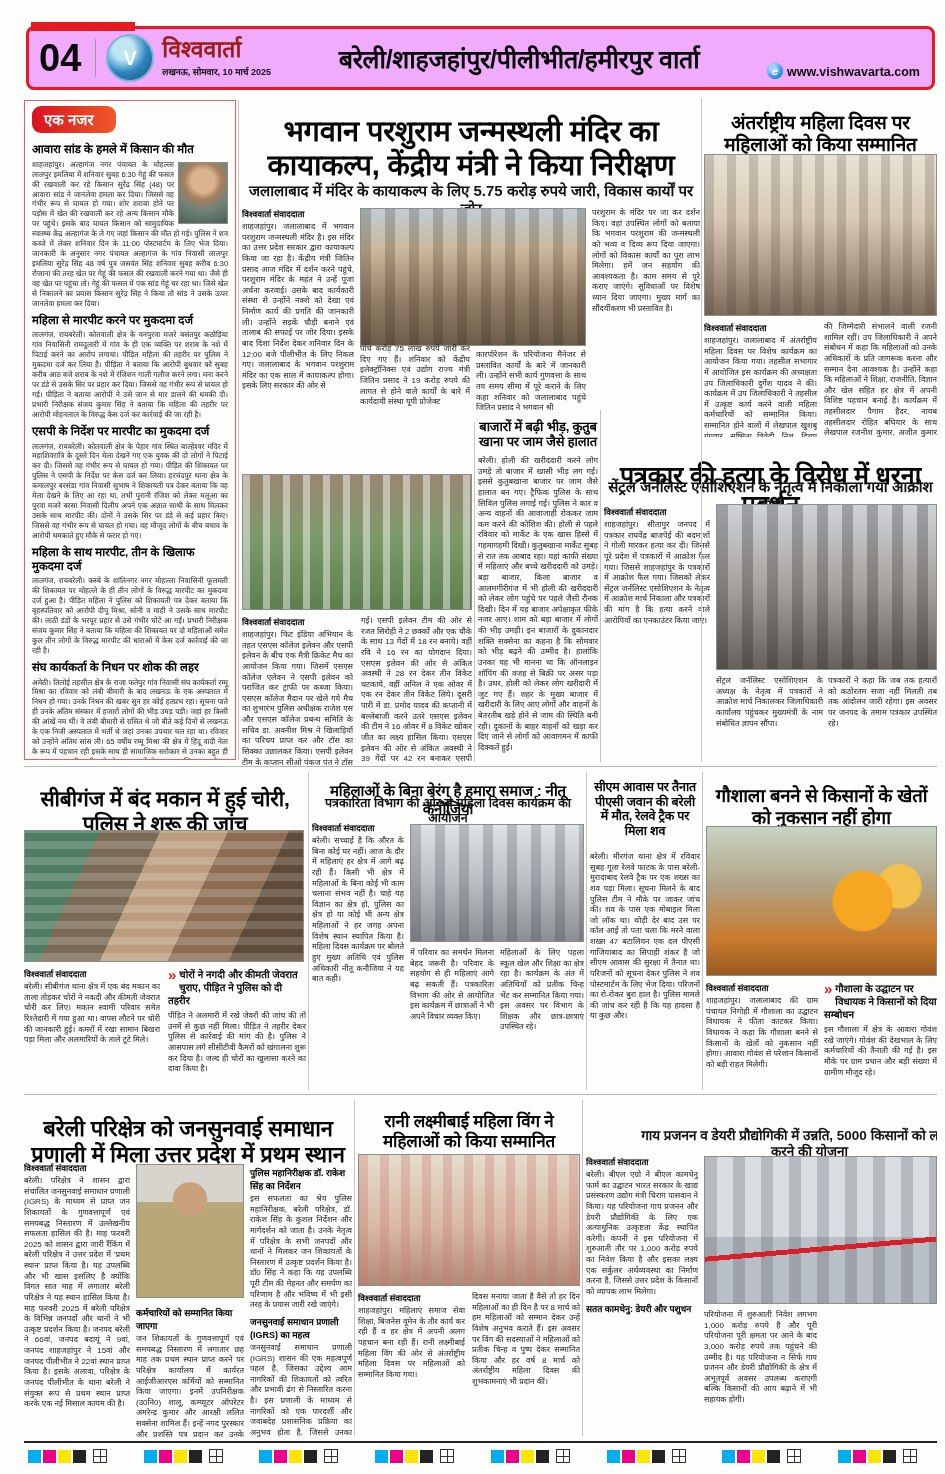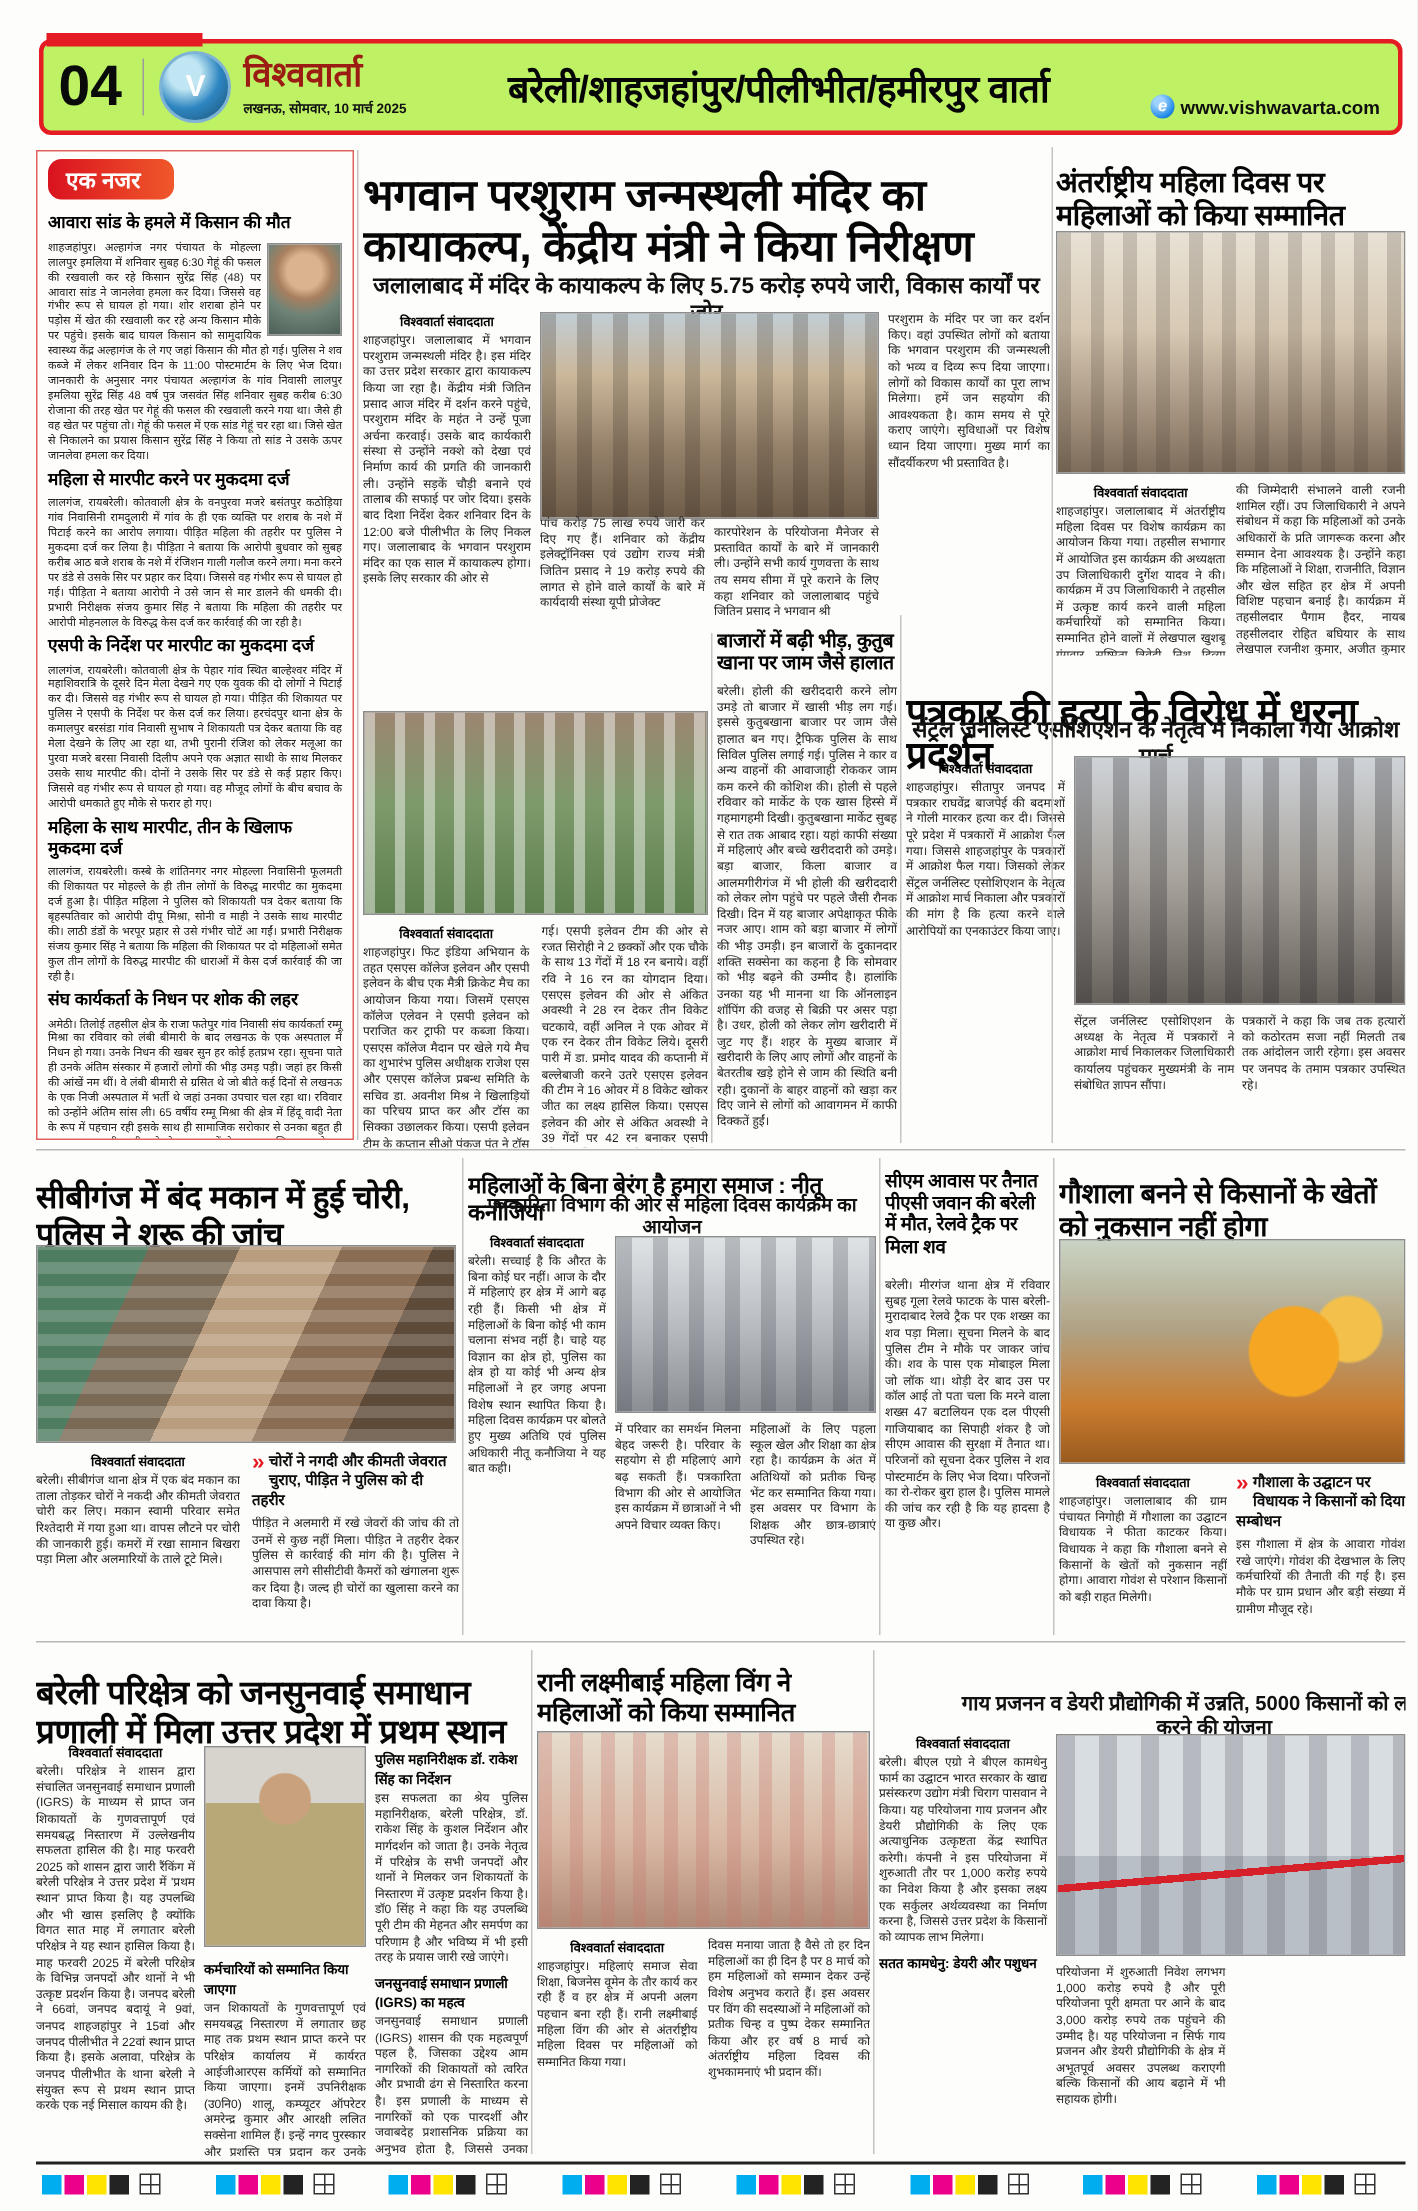--- a/index.html
+++ b/index.html
@@ -1,33 +1,33 @@
 <!DOCTYPE html>
 <html><head>
 <meta charset="utf-8">
 <style>
   html,body{margin:0;padding:0;background:#e9e7e2;}
   .page{position:relative;width:945px;height:1474px;background:#fdfdfb;margin:0 auto;
         font-family:"Liberation Sans","DejaVu Sans",sans-serif;color:#151515;overflow:hidden;}
   .abs{position:absolute;}
   .clip{overflow:hidden;}
-  .headline{font-weight:bold;color:#060606;line-height:1.16;letter-spacing:-0.2px;}
+  .headline{font-weight:bold;color:#060606;text-align:center;line-height:1.16;letter-spacing:-0.2px;}
   .subhead{font-weight:bold;color:#111;text-align:center;line-height:1.2;}
-  .byline{font-weight:bold;font-size:8.5px;margin-bottom:3px;color:#000;text-align:center;}
+  .byline{font-weight:bold;font-size:8.5px;margin-bottom:3px;color:#000;}
   .body-text{font-size:8px;line-height:1.33;text-align:justify;color:#1d1d1d;}
   .inline-sub{font-weight:bold;font-size:9px;margin:4px 0 2px 0;color:#000;}
   .photo{border:1px solid #8d8d8d;box-sizing:border-box;}
   .vrule{position:absolute;width:1px;background:#c6c4c0;}
   .hrule{position:absolute;height:1px;background:#b9b7b3;}
   .pull-quote{font-weight:bold;font-size:10px;line-height:1.3;color:#0d0d0d;}
   .qmark{color:#e51b24;font-weight:bold;font-size:15px;float:left;line-height:0.9;margin-right:3px;}
 
   
   .header{left:26px;top:26px;width:909px;height:64px;border:3px solid #e51b24;border-radius:8px;
-          background:#bef264;display:flex;align-items:center;box-sizing:border-box;}
+          background:#f0abfc;display:flex;align-items:center;box-sizing:border-box;}
   .header-accent{position:absolute;left:2px;top:-7px;width:104px;height:9px;background:#e51b24;}
   .page-num{font-size:38px;font-weight:bold;color:#0a0a0a;padding:0 14px 0 10px;border-right:1px solid #9c9c9c;line-height:1;}
   .logo-circle{width:44px;height:44px;border-radius:50%;margin:0 8px 0 10px;flex:0 0 auto;
                background:radial-gradient(circle at 35% 30%,#bfe6f2 0 25%,#2e86c1 55%,#1b4f72 100%);
                border:2px solid #7fb3d5;display:flex;align-items:center;justify-content:center;
                color:#fff;font-weight:bold;font-size:20px;}
   .masthead-title{font-size:23px;font-weight:bold;color:#9b1c12;line-height:1;}
   .masthead-date{font-size:9px;font-weight:bold;color:#111;margin-top:4px;}
   .region-title{flex:1;text-align:center;font-size:25px;font-weight:bold;color:#050505;letter-spacing:-0.3px;}
   .website{display:flex;align-items:flex-end;gap:4px;padding-right:12px;align-self:flex-end;margin-bottom:8px;}

